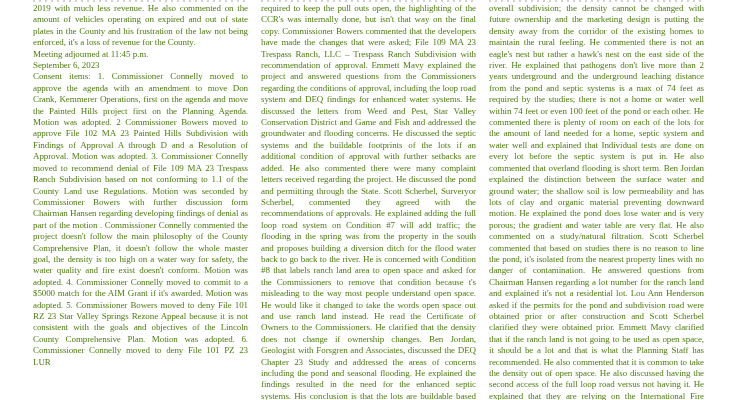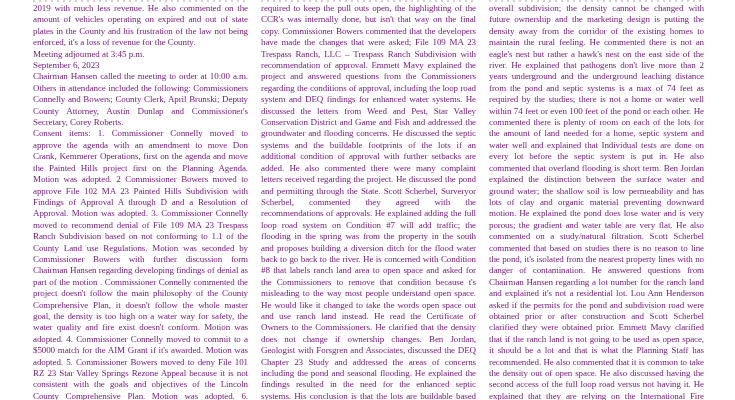--- a/index.html
+++ b/index.html
@@ -9,21 +9,21 @@
     height: 400px;
     overflow: hidden;
     background: #ffffff;
   }
   .page {
     position: relative;
     width: 735px;
     height: 400px;
     background: #ffffff;
     font-family: "Liberation Serif", serif;
-    color: #701a75;
+    color: #4d7c0f;
     box-sizing: border-box;
     padding: 3px 28px 0 33px;
   }
   .columns {
     display: flex;
     gap: 13px;
     height: 100%;
   }
   .col {
     width: 215px;
@@ -57,23 +57,22 @@
 <body>
 
 <div class="page">
   <div class="top-sliver sliver-1"></div>
   <div class="top-sliver sliver-2"></div>
   <div class="top-sliver sliver-3"></div>
 
   <div class="columns">
     <div class="col">
       <p>2019 with much less revenue.  He also commented on the amount of vehicles operating on expired and out of state plates in the County and his frustration of the law not being enforced, it's a loss of revenue for the County.</p>
-      <p>Meeting adjourned at 3:45 p.m.</p>
+      <p>Meeting adjourned at 11:45 p.m.</p>
       <p>September 6, 2023</p>
-      <p>Chairman Hansen called the meeting to order at 10:00 a.m.   Others in attendance included the following: Commissioners Connelly and Bowers; County Clerk, April Brunski; Deputy County Attorney, Austin Dunlap and Commissioner's Secretary, Corey Roberts.</p>
       <p>Consent items:  1. Commissioner Connelly moved to approve the agenda with an amendment to move Don Crank, Kemmerer Operations, first on the agenda and move the Painted Hills project first on the Planning Agenda.  Motion was adopted.  2  Commissioner Bowers moved to approve File 102 MA 23 Painted Hills Subdivision with Findings of Approval A through D and a Resolution of Approval.  Motion was adopted.   3.  Commissioner Connelly moved to recommend denial of File 109 MA 23 Trespass Ranch Subdivision based on not conforming to 1.1 of the County Land use Regulations.  Motion was seconded by Commissioner Bowers with further discussion form Chairman Hansen regarding developing findings of denial as part of the motion .  Commissioner Connelly commented the project doesn't follow the main philosophy of the County Comprehensive Plan, it doesn't follow the whole master goal, the density is too high on a water way for safety, the water  quality and fire exist doesn't conform.  Motion was adopted.  4. Commissioner Connelly moved to commit to a $5000 match for the AIM Grant if it's awarded.  Motion was adopted.  5. Commissioner Bowers moved to deny File 101 RZ 23 Star Valley Springs Rezone Appeal because it is not consistent with the goals and objectives of the Lincoln County Comprehensive Plan.   Motion was adopted.  6. Commissioner Connelly moved to deny File 101 PZ 23 LUR</p>
     </div>
     <div class="col">
       <p>required to keep the pull outs open,  the highlighting of the CCR's was internally done, but isn't that way on the final copy.    Commissioner Bowers commented that the developers have made the changes that were asked; File 109 MA 23 Trespass Ranch, LLC – Trespass Ranch Subdivision with recommendation of approval. Emmett Mavy explained the project and answered questions from the Commissioners regarding the conditions of approval, including the loop road system and DEQ findings for enhanced water systems. He discussed the letters from Weed and Pest, Star Valley Conservation District and Game and Fish and addressed the groundwater and flooding concerns.  He discussed the septic systems and the buildable footprints of the lots if an additional condition of approval with further setbacks are added.  He also commented there were many complaint letters received regarding the project.  He discussed the pond and permitting through the State.  Scott Scherbel, Surveryor Scherbel, commented they agreed with the recommendations of approvals.  He explained adding the full loop road system on Condition #7 will add traffic; the flooding in the spring was from the property in the south and proposes building a diversion ditch for the flood water back to go back to the river. He is concerned with Condition #8 that labels ranch land area to open space and asked for the Commissioners to remove that condition because t's misleading to the way most people understand open space. He would like it changed to take the words open space out and use ranch land instead.  He read the Certificate of Owners to the Commissioners.  He clarified that the density does not change if ownership changes.   Ben Jordan, Geologist with Forsgren and Associates, discussed the DEQ Chapter 23 Study and addressed the areas of concerns including the pond and seasonal flooding. He explained the findings resulted in the need for the enhanced septic systems.  His conclusion is that the lots are buildable based on the measurements.  Scott Scherbel commented on the</p>
     </div>
     <div class="col">
       <p>overall subdivision; the density cannot be changed with future ownership and the marketing design is putting the density away from the corridor of the existing homes to maintain the rural feeling.   He commented there is not an eagle's nest but rather a hawk's nest on the east side of the river.  He explained that pathogens don't live more than 2 years underground and the underground leaching distance from the pond and septic systems is a max of 74 feet as required by the studies; there is not a home or water well within 74 feet or even 100 feet of the pond or each other.  He commented there is plenty of room on each of the lots for the amount of land needed for a home, septic system and water well and explained that Individual tests are done on every lot before the septic system is put in.  He also commented that overland flooding is short term.  Ben Jordan explained the distinction between the surface water and ground water; the shallow soil is low permeability and has lots of clay and organic material preventing downward motion.  He explained the pond does lose water and is very porous; the gradient and water table are very flat.  He also commented on a study/natural filtration.  Scott Scherbel commented that based on studies there is no reason to line the pond, it's isolated from the nearest property lines with no danger of contamination.  He answered questions from Chairman Hansen regarding a lot number for the ranch land and explained it's not a residential lot.   Lou Ann Henderson asked if the permits for the pond and subdivision road were obtained prior or after construction and Scott Scherbel clarified they were obtained prior.  Emmett Mavy clarified that if the ranch land is not going to be used as open space, it should be a lot and that is what the Planning Staff has recommended.  He also commented that it is common to take the density out of open space.  He also discussed having the second access of the full loop road versus not having it.   He explained that they are relying on the International Fire Code and having only one access would</p>
     </div>
   </div>
 </div>

